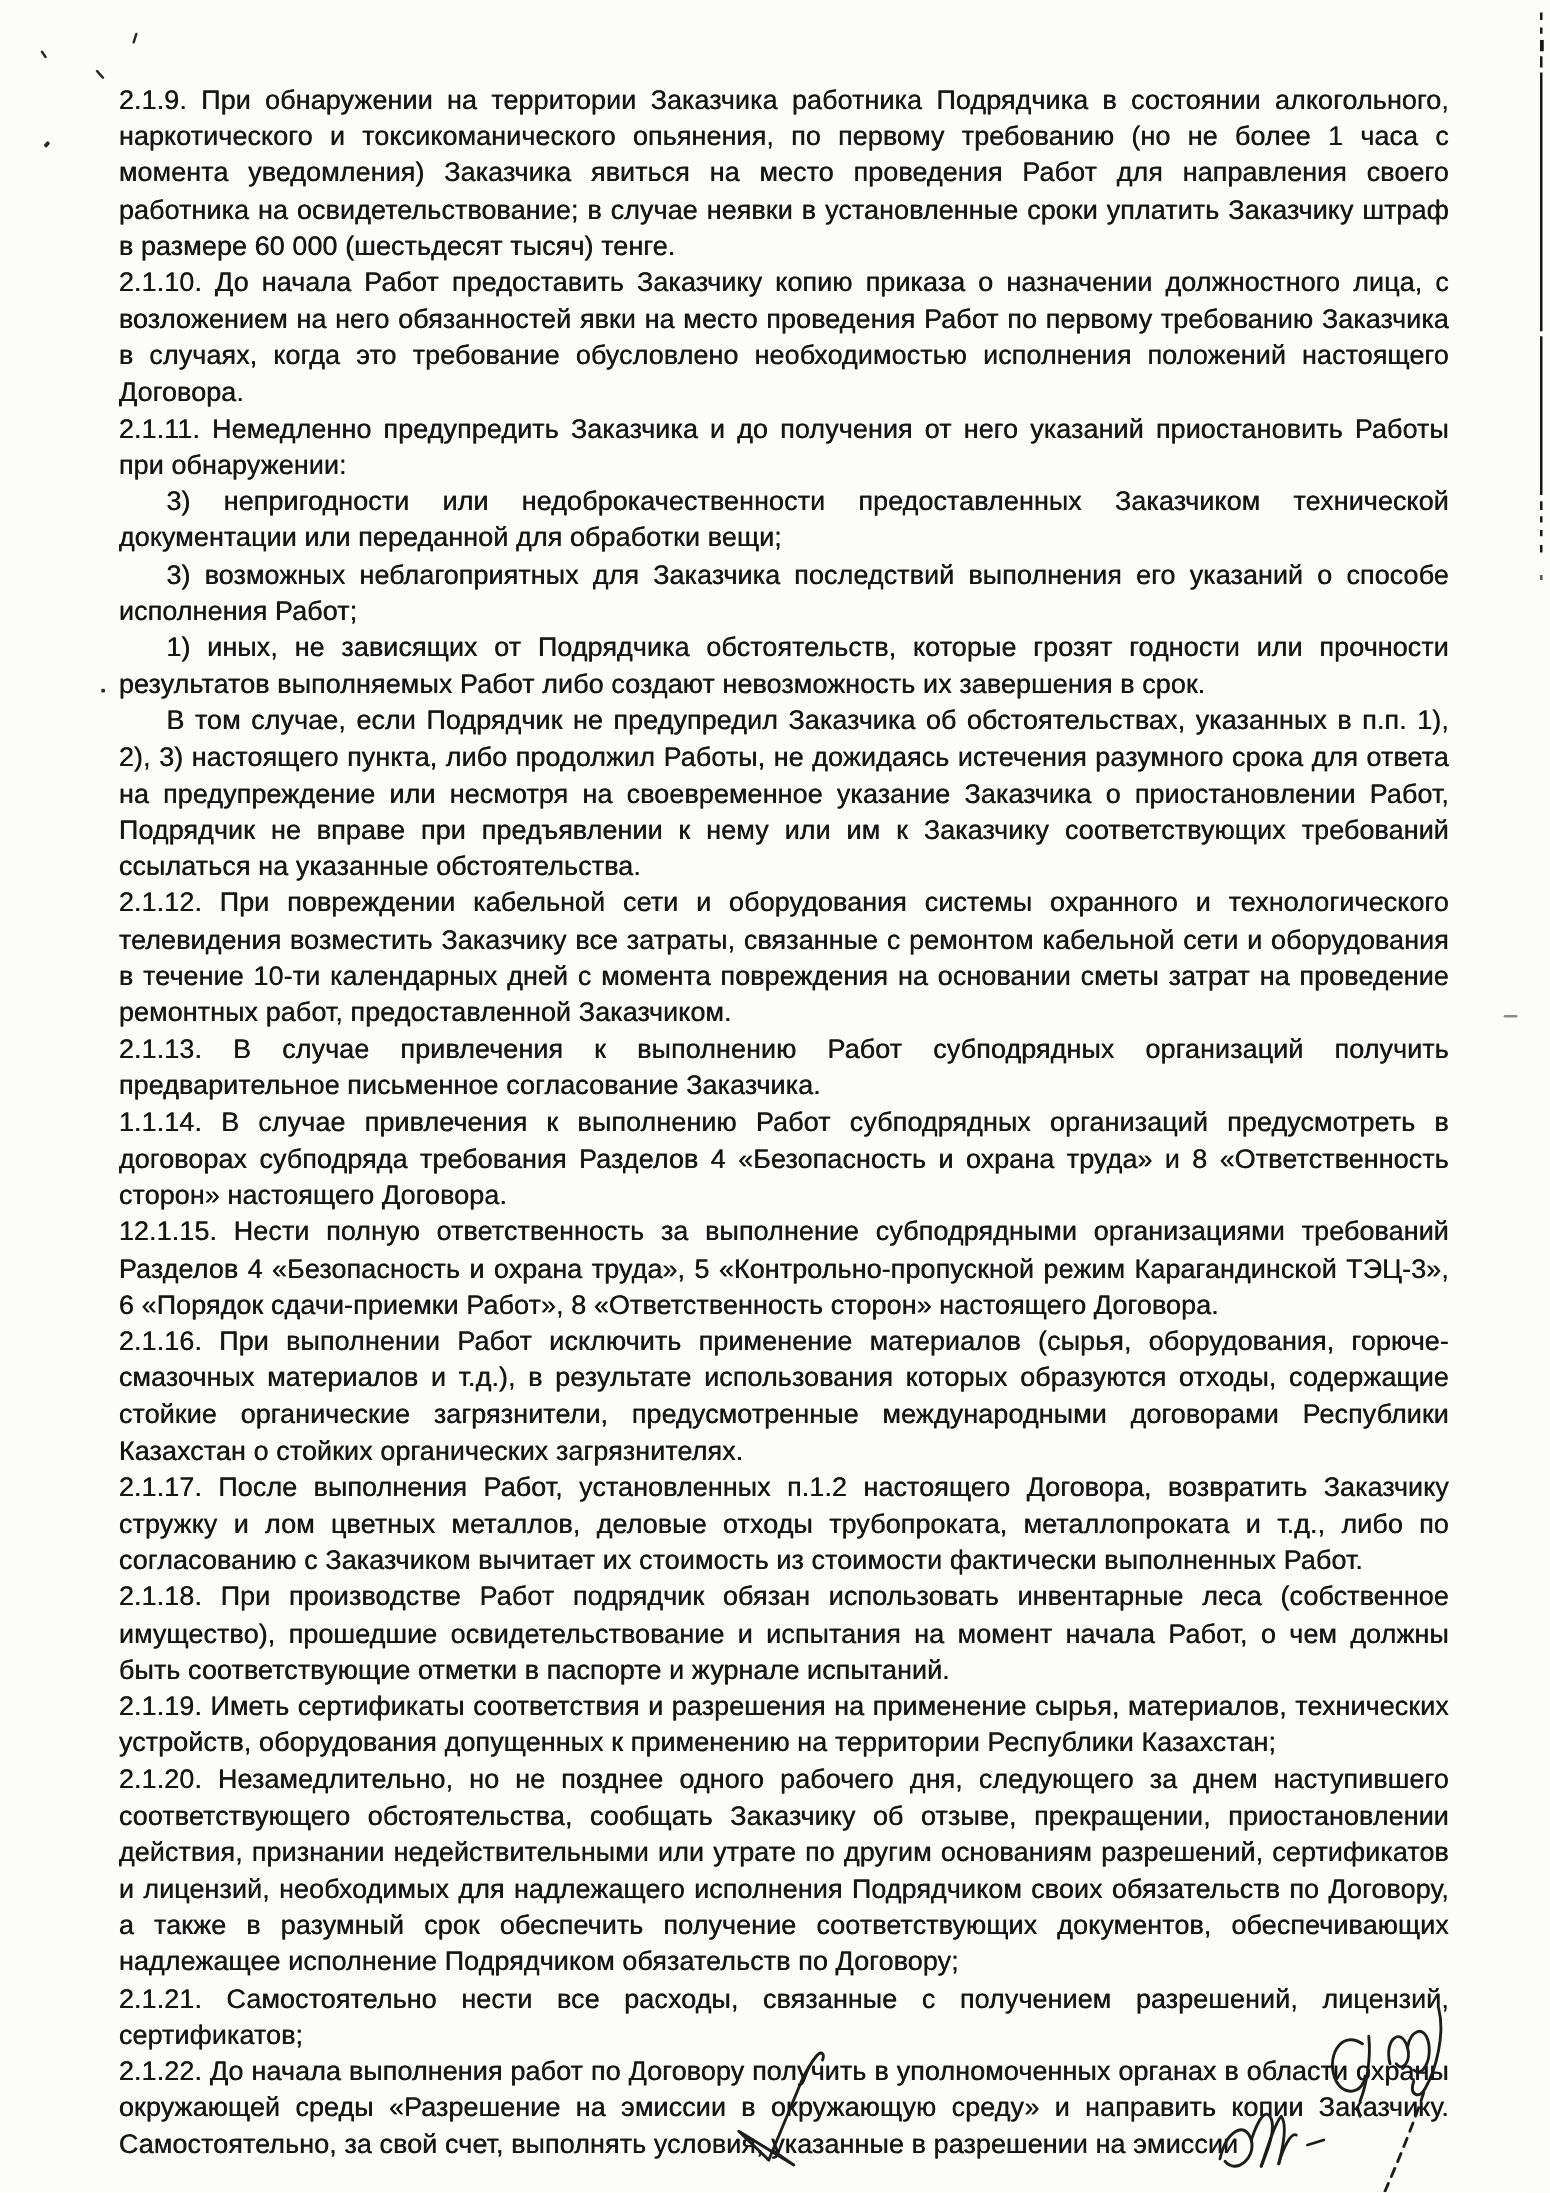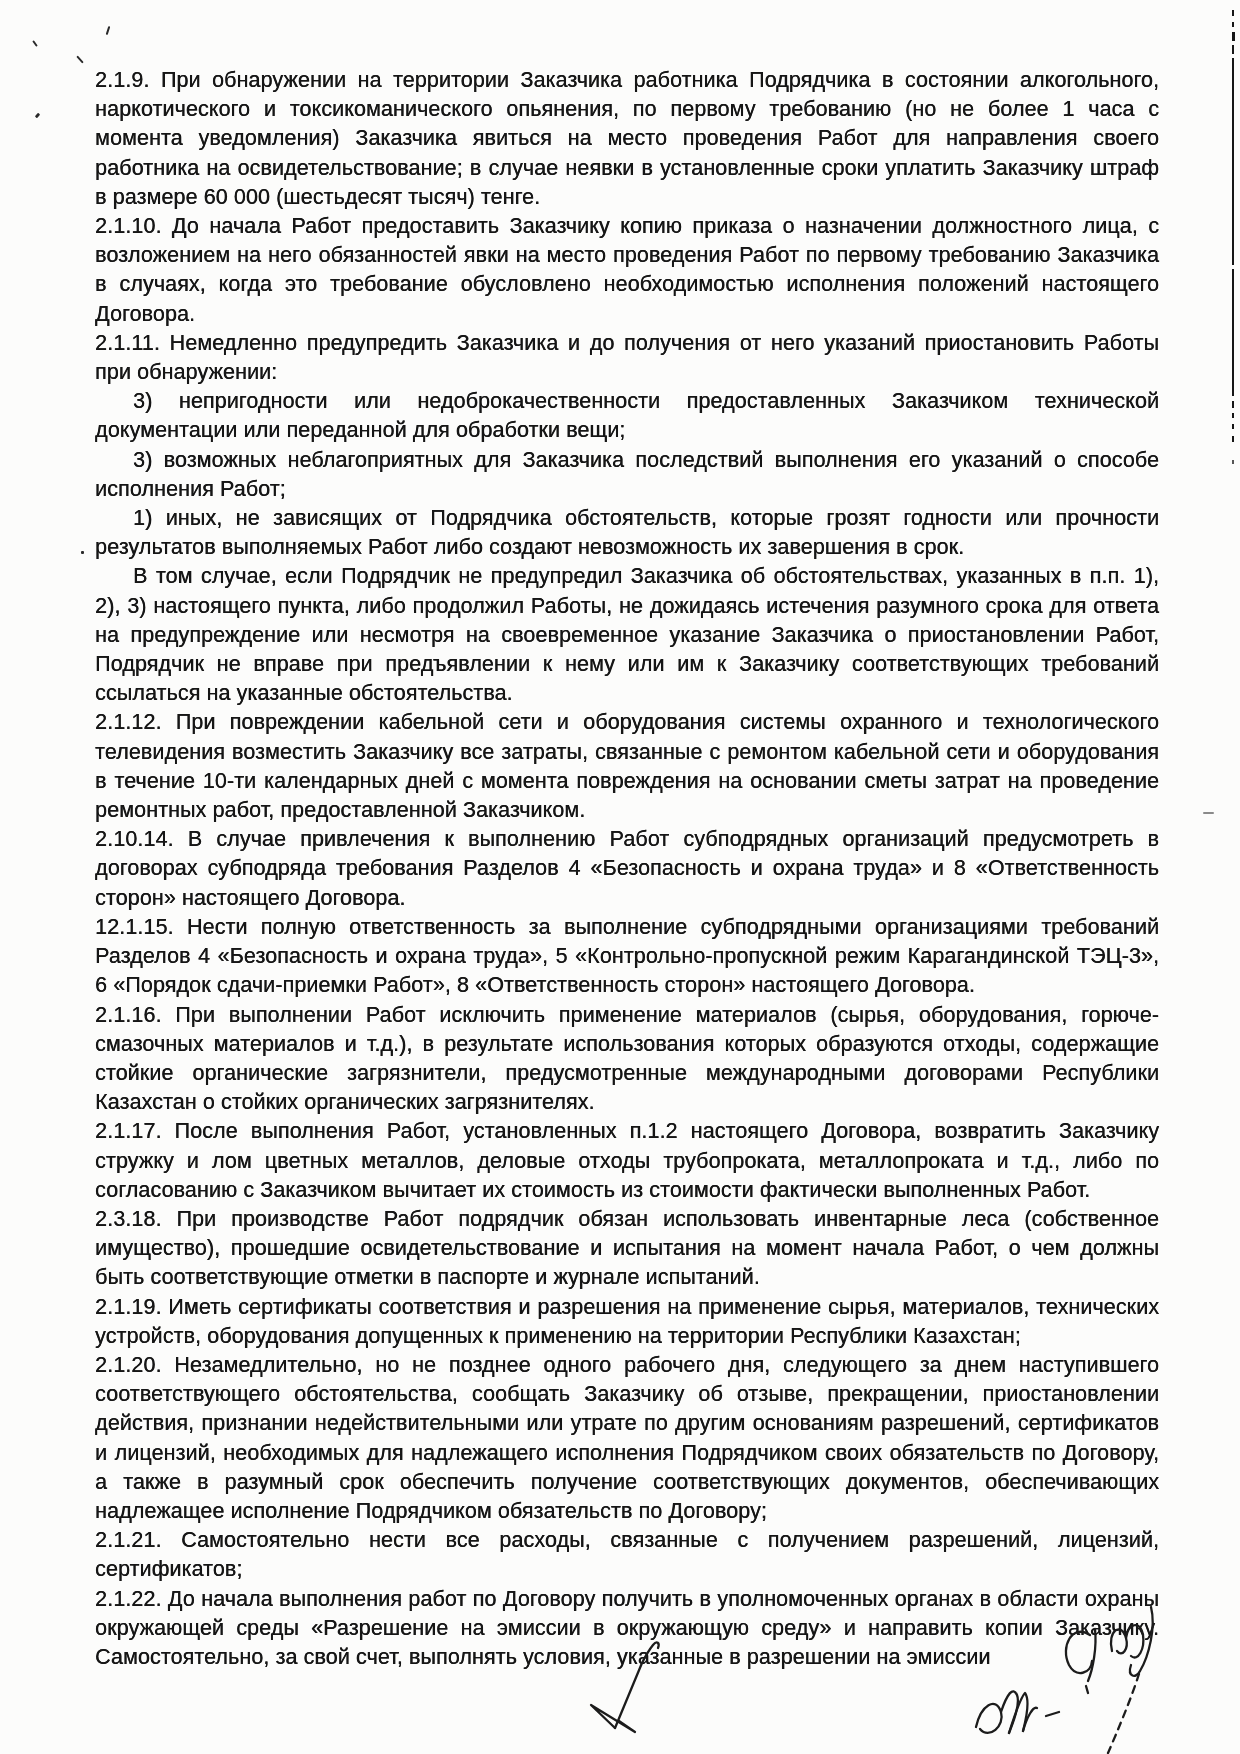--- a/index.html
+++ b/index.html
@@ -45,25 +45,26 @@
 
   <div class="text-block">
     <p>2.1.9. При обнаружении на территории Заказчика работника Подрядчика в состоянии алкогольного, наркотического и токсикоманического опьянения,  по первому требованию (но не более 1 часа с момента уведомления) Заказчика явиться на место проведения Работ для направления  своего работника на освидетельствование; в случае неявки в установленные сроки уплатить Заказчику штраф в размере 60 000 (шестьдесят тысяч) тенге.</p>
     <p>2.1.10. До начала Работ предоставить Заказчику копию приказа о назначении должностного лица, с возложением на него обязанностей явки на место проведения Работ по первому требованию Заказчика в случаях, когда это требование обусловлено необходимостью исполнения положений настоящего Договора.</p>
     <p>2.1.11. Немедленно предупредить Заказчика и до получения от него указаний приостановить Работы при обнаружении:</p>
     <p class="sub">3) непригодности или недоброкачественности предоставленных Заказчиком технической документации или переданной для обработки вещи;</p>
     <p class="sub">3) возможных неблагоприятных для Заказчика последствий выполнения его указаний о способе исполнения Работ;</p>
     <p class="sub">1) иных, не зависящих от Подрядчика обстоятельств, которые грозят годности или прочности результатов выполняемых Работ либо создают невозможность их завершения в срок.</p>
     <p class="sub">В том случае, если  Подрядчик не предупредил Заказчика об обстоятельствах, указанных в п.п. 1), 2), 3) настоящего пункта, либо продолжил Работы, не дожидаясь истечения разумного срока для ответа на предупреждение или несмотря на своевременное указание Заказчика о приостановлении Работ, Подрядчик не вправе при предъявлении к нему или им к Заказчику соответствующих требований ссылаться на указанные обстоятельства.</p>
     <p>2.1.12. При повреждении кабельной сети и оборудования системы охранного и технологического телевидения возместить Заказчику все затраты, связанные с ремонтом кабельной сети и оборудования в течение 10-ти календарных дней с момента повреждения  на основании сметы затрат на проведение ремонтных работ, предоставленной Заказчиком.</p>
-    <p>2.10.14. В случае привлечения к выполнению Работ субподрядных организаций предусмотреть в договорах субподряда требования Разделов 4 «Безопасность и охрана труда» и 8 «Ответственность сторон» настоящего Договора.</p>
+    <p>2.1.13. В случае привлечения к выполнению Работ субподрядных организаций получить предварительное письменное согласование Заказчика.</p>
+    <p>1.1.14. В случае привлечения к выполнению Работ субподрядных организаций предусмотреть в договорах субподряда требования Разделов 4 «Безопасность и охрана труда» и 8 «Ответственность сторон» настоящего Договора.</p>
     <p>12.1.15. Нести полную ответственность за  выполнение субподрядными организациями требований Разделов 4 «Безопасность и охрана труда», 5 «Контрольно-пропускной режим Карагандинской ТЭЦ-3», 6 «Порядок сдачи-приемки Работ», 8 «Ответственность сторон» настоящего Договора.</p>
     <p>2.1.16. При выполнении Работ исключить применение материалов (сырья, оборудования,  горюче-смазочных материалов и т.д.), в результате использования которых образуются отходы, содержащие стойкие органические загрязнители, предусмотренные международными договорами Республики Казахстан о стойких органических загрязнителях.</p>
     <p>2.1.17. После выполнения Работ, установленных п.1.2 настоящего Договора, возвратить Заказчику стружку и лом цветных металлов, деловые отходы трубопроката, металлопроката  и т.д., либо по согласованию с Заказчиком вычитает их стоимость из стоимости фактически выполненных Работ.</p>
-    <p>2.3.18. При производстве Работ подрядчик обязан использовать инвентарные леса (собственное имущество), прошедшие освидетельствование и испытания на момент начала Работ, о чем должны быть соответствующие отметки в паспорте и журнале испытаний.</p>
+    <p>2.1.18. При производстве Работ подрядчик обязан использовать инвентарные леса (собственное имущество), прошедшие освидетельствование и испытания на момент начала Работ, о чем должны быть соответствующие отметки в паспорте и журнале испытаний.</p>
     <p>2.1.19. Иметь сертификаты соответствия и разрешения на применение сырья,  материалов, технических устройств, оборудования допущенных к применению на территории Республики Казахстан;</p>
     <p>2.1.20. Незамедлительно, но не позднее одного рабочего дня, следующего за днем наступившего соответствующего обстоятельства, сообщать Заказчику об отзыве, прекращении, приостановлении действия, признании недействительными или утрате по другим основаниям разрешений, сертификатов и лицензий, необходимых для надлежащего исполнения Подрядчиком своих обязательств по Договору, а также в разумный срок обеспечить получение соответствующих документов, обеспечивающих надлежащее исполнение Подрядчиком обязательств по Договору;</p>
     <p>2.1.21. Самостоятельно нести все расходы, связанные с получением  разрешений, лицензий, сертификатов;</p>
     <p>2.1.22. До начала выполнения работ по Договору получить в уполномоченных органах в области охраны окружающей среды «Разрешение на эмиссии в окружающую среду» и направить копии Заказчику. Самостоятельно, за свой счет, выполнять условия, указанные в разрешении на эмиссии</p>
   </div>
 
   <div class="edge" style="top:10px;  height:6px;"></div>
   <div class="edge" style="top:22px;  height:5px;"></div>
   <div class="edge thick" style="top:32px;  height:9px;"></div>
   <div class="edge" style="top:45px;  height:9px;"></div>

